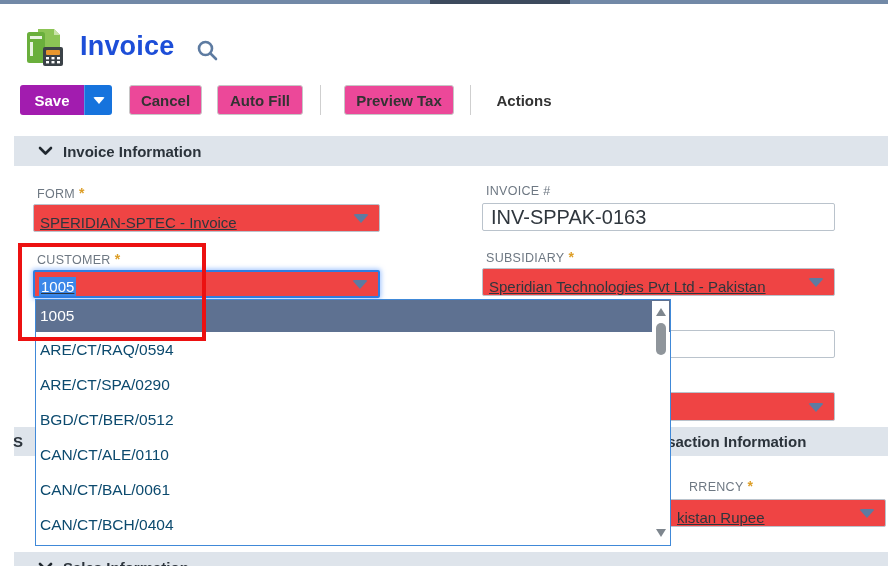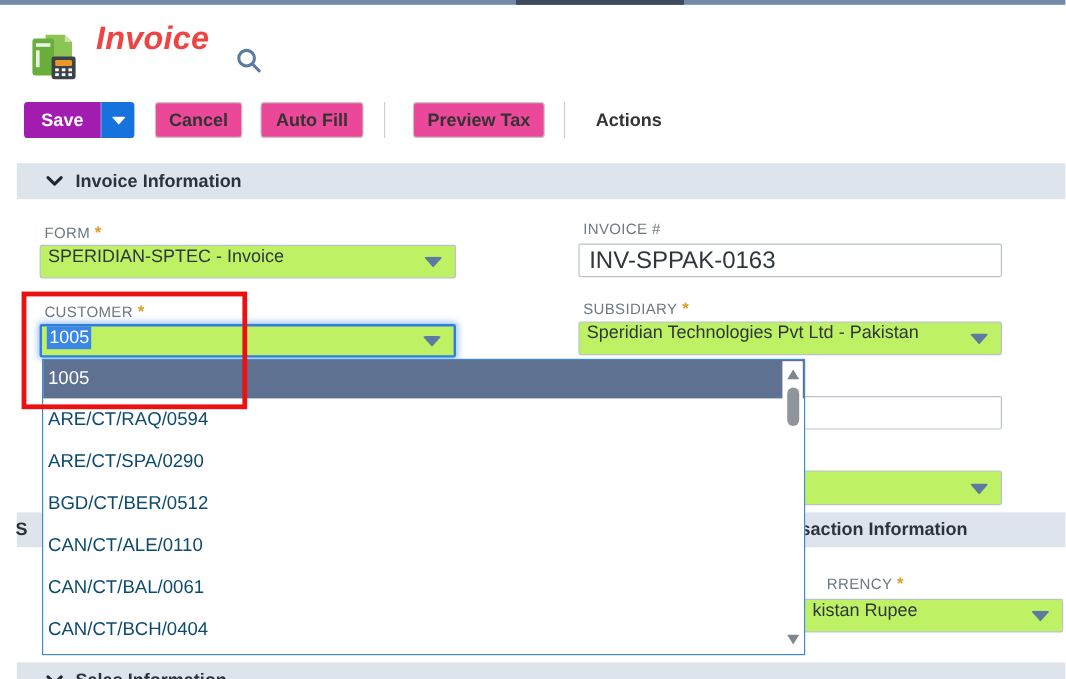--- a/index.html
+++ b/index.html
@@ -7,21 +7,21 @@
     width:888px;height:566px;position:relative;overflow:hidden;
     background:#ffffff;font-family:"Liberation Sans", sans-serif;
     -webkit-font-smoothing:antialiased;
   }
   
   .top-strip{position:absolute;left:0;top:0;width:888px;height:4px;background:#7289a7;}
   .top-strip-dark{position:absolute;left:430px;top:0;width:140px;height:4px;background:#3d4a5d;}
 
   
   .hdr-icon{position:absolute;left:24px;top:27px;width:42px;height:42px;}
-  .page-title{position:absolute;left:80px;top:17px;font-size:27px;font-weight:bold;color:#ef4444;letter-spacing:0.2px;font-style:italic;}
+  .page-title{position:absolute;left:80px;top:31px;font-size:27px;font-weight:bold;color:#1d4ed8;letter-spacing:0.2px;}
   .search-icon{position:absolute;left:196px;top:39px;width:22px;height:22px;cursor:pointer;}
 
   
   .btn{position:absolute;top:85px;height:30px;box-sizing:border-box;border-radius:3px;
        font-size:15px;font-weight:bold;display:flex;align-items:center;justify-content:center;cursor:pointer;}
   .btn-gray{background:#ec4899;border:1px solid #c6c6c6;color:#333;}
   .btn-save{left:20px;width:64px;background:#a21caf;color:#fff;border:none;border-radius:3px 0 0 3px;}
   .btn-save-caret{left:84px;width:28px;background:#1673dd;border:none;border-left:1px solid #4f95e8;border-radius:0 3px 3px 0;}
   .caret-down{width:0;height:0;border-left:6px solid transparent;border-right:6px solid transparent;border-top:7px solid #ffffff;border-radius:2px;}
   .btn-cancel{left:129px;width:73px;}
@@ -40,22 +40,22 @@
   .section-title{font-size:15px;font-weight:bold;color:#2b333b;}
   .chevron{margin:0 10px 0 24px;display:flex;align-items:center;cursor:pointer;}
   .mid-left-frag{position:absolute;left:13px;top:433px;font-size:15px;font-weight:bold;color:#2b333b;}
   .mid-right-frag{position:absolute;left:658px;top:433px;font-size:15px;font-weight:bold;color:#2b333b;}
 
   
   .fld-label{position:absolute;font-size:12.5px;color:#6e7883;letter-spacing:0.3px;}
   .req{color:#dd9e27;font-weight:bold;font-size:14px;margin-left:4px;}
   .inputbox{position:absolute;box-sizing:border-box;background:#fff;border:1px solid #bac3cc;border-radius:2px;
             font-size:20px;color:#2f363d;display:flex;align-items:center;padding:0 8px;}
-  .selectbox{position:absolute;box-sizing:border-box;background:#bef264;border:1px solid #bac3cc;border-radius:2px;
-             font-size:15px;color:#2f363d;display:flex;align-items:flex-start;padding:0 6px;cursor:pointer;}
+  .selectbox{position:absolute;box-sizing:border-box;background:#ef4444;border:1px solid #bac3cc;border-radius:2px;
+             font-size:15px;color:#2f363d;display:flex;align-items:flex-end;padding:0 6px;cursor:pointer;text-decoration:underline;}
   .sel-arrow{position:absolute;right:10px;top:50%;margin-top:-4px;width:0;height:0;
              border-left:8px solid transparent;border-right:8px solid transparent;border-top:9px solid #5d7ba1;border-radius:3px;}
   .combo-focus{border:2px solid #2f7de1;box-shadow:0 0 5px 1px rgba(77,144,254,0.55);padding:0 4px;}
   .sel-text{white-space:nowrap;overflow:hidden;}
   .selected-chip{background:#3b87e8;color:#ffffff;padding:1px 2px;font-size:15px;}
 
   
   .pos-form-label{left:37px;top:185px;}
   .pos-form{left:33px;top:204px;width:347px;height:28px;}
   .pos-invnum-label{left:486px;top:184px;}

